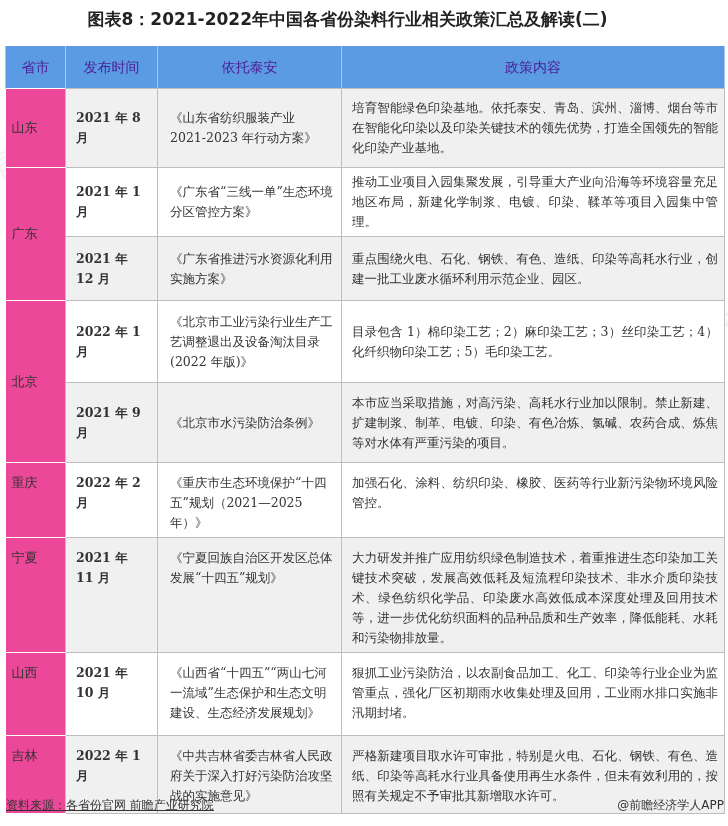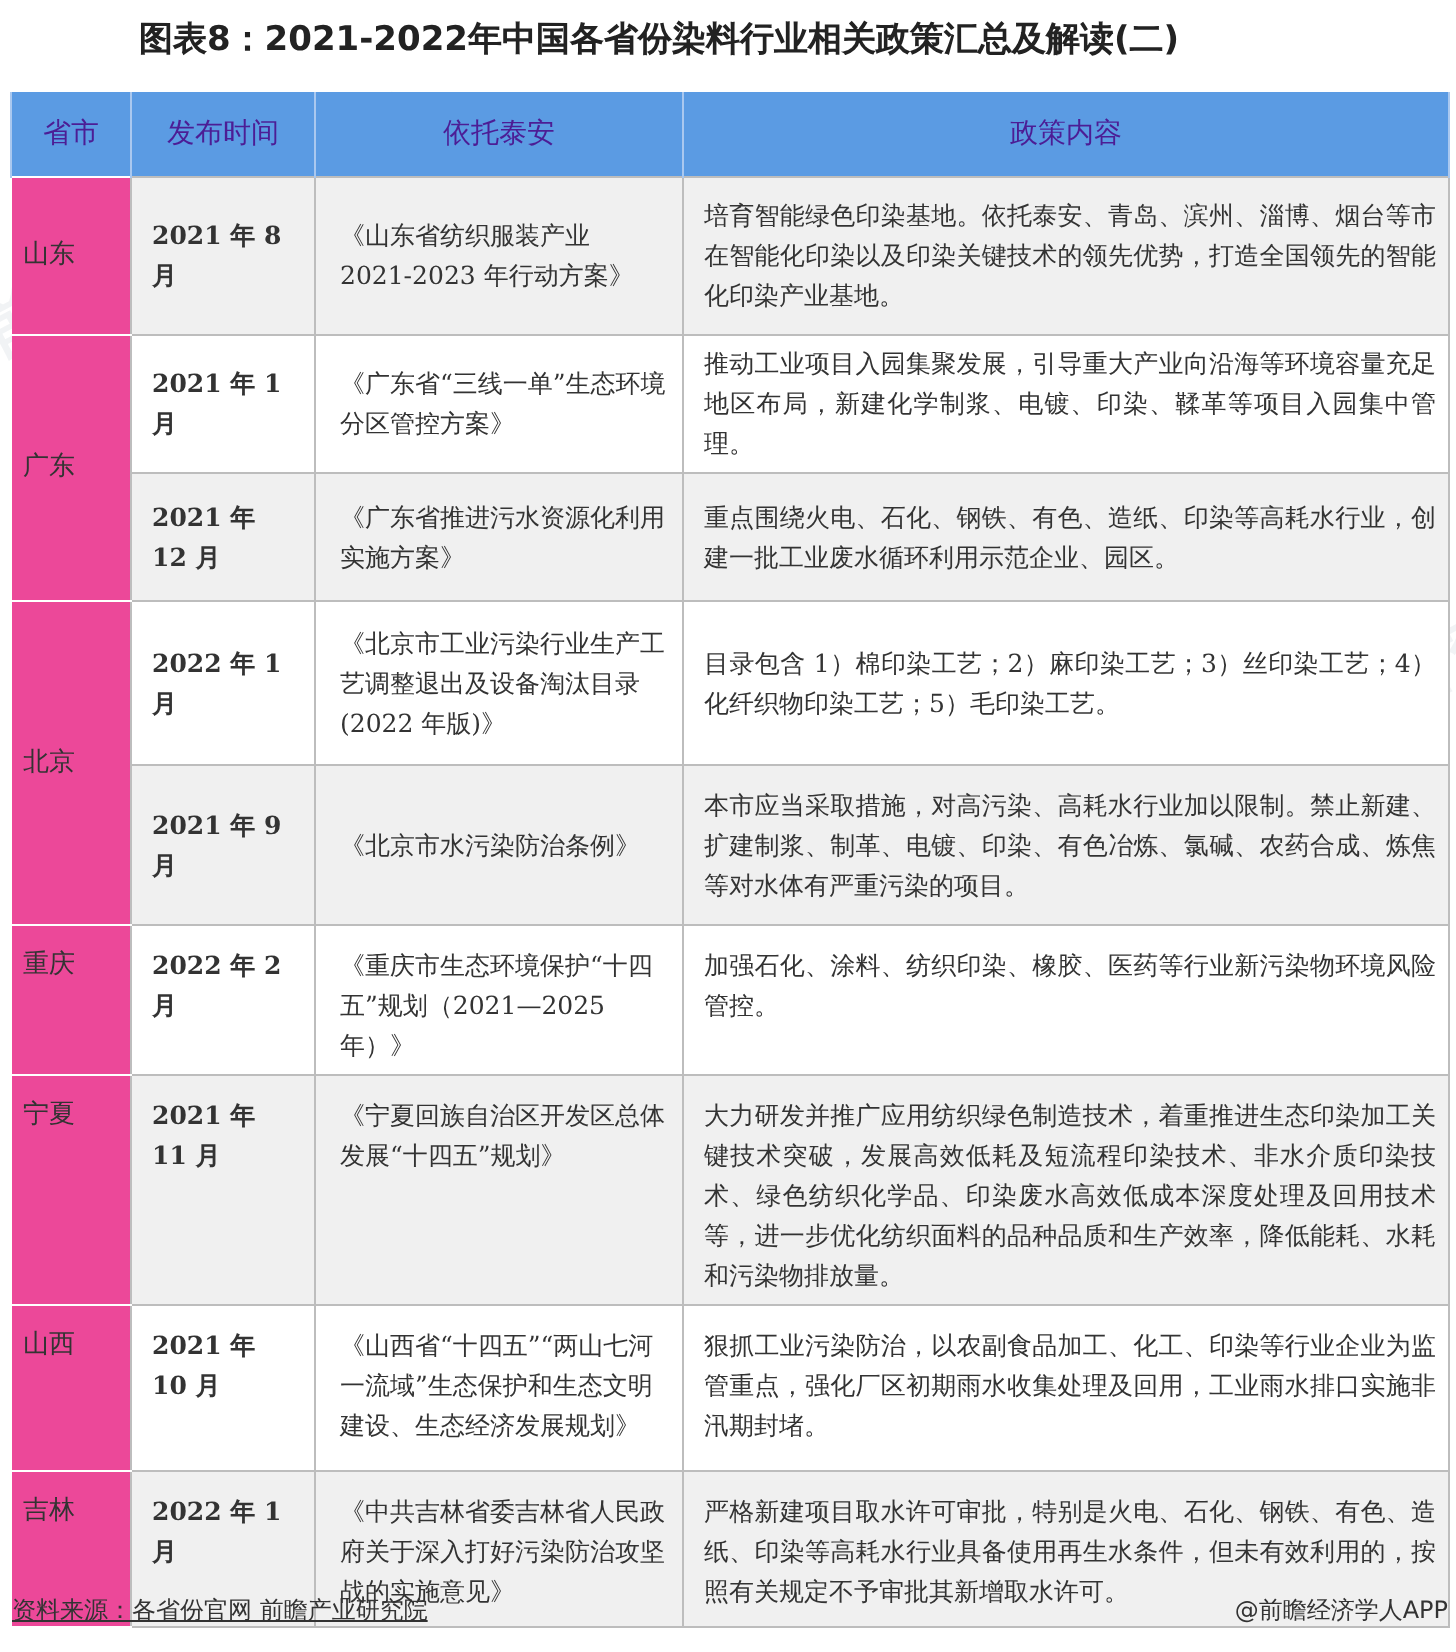--- a/index.html
+++ b/index.html
@@ -2,21 +2,21 @@
 <html><head>
 <meta charset="utf-8">
 <style>
   html, body { margin: 0; padding: 0; background: #ffffff; }
   body {
     width: 728px; height: 826px; position: relative; overflow: hidden;
     font-family: "DejaVu Serif", "Liberation Serif", serif;
     color: #333333;
   }
   .title {
-    position: absolute; top: 8px; left: 0; width: 659px; text-align: center;
+    position: absolute; top: 8px; left: 18px; width: 659px; text-align: center;
     font-family: "DejaVu Sans", "Liberation Sans", sans-serif;
     font-size: 17px; font-weight: bold; color: #222222; letter-spacing: 0px;
   }
   table.policy {
     position: absolute; top: 46px; left: 5px; width: 719px;
     border-collapse: collapse; table-layout: fixed;
     font-size: 12.5px; line-height: 20px;
   }
   table.policy th {
     background: #5b9be3; color: #4c1d95; height: 40px;

